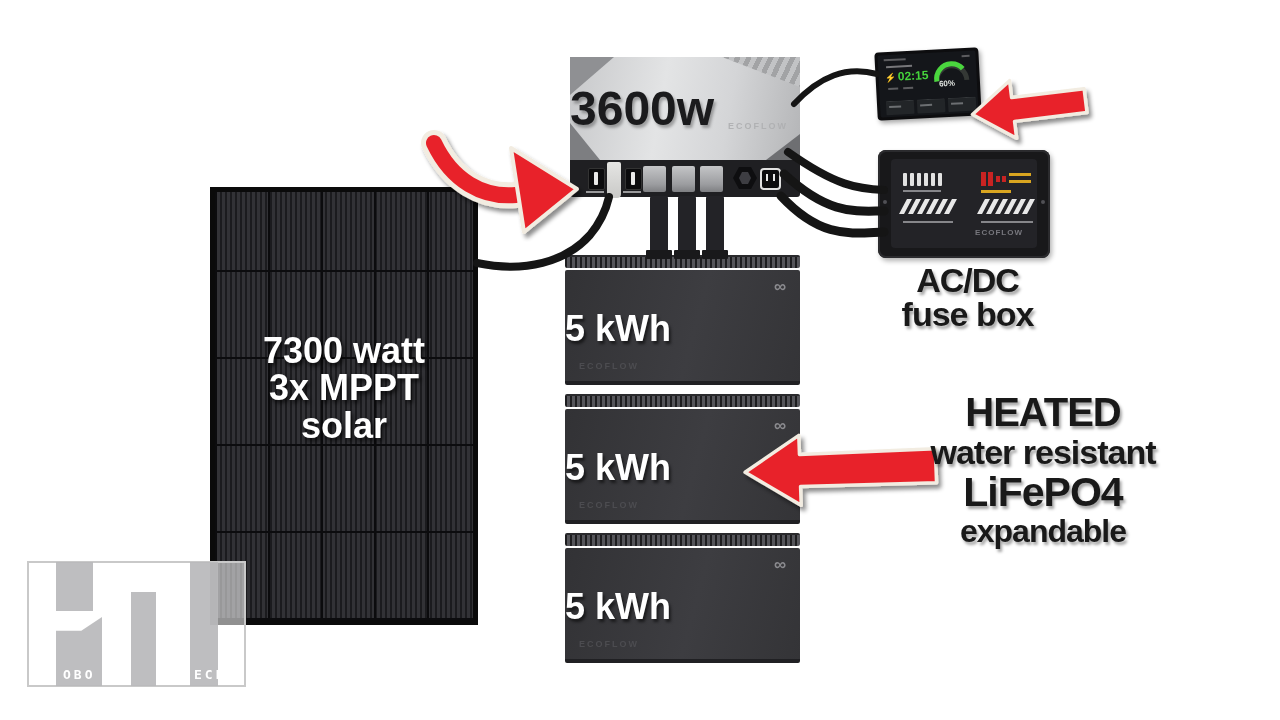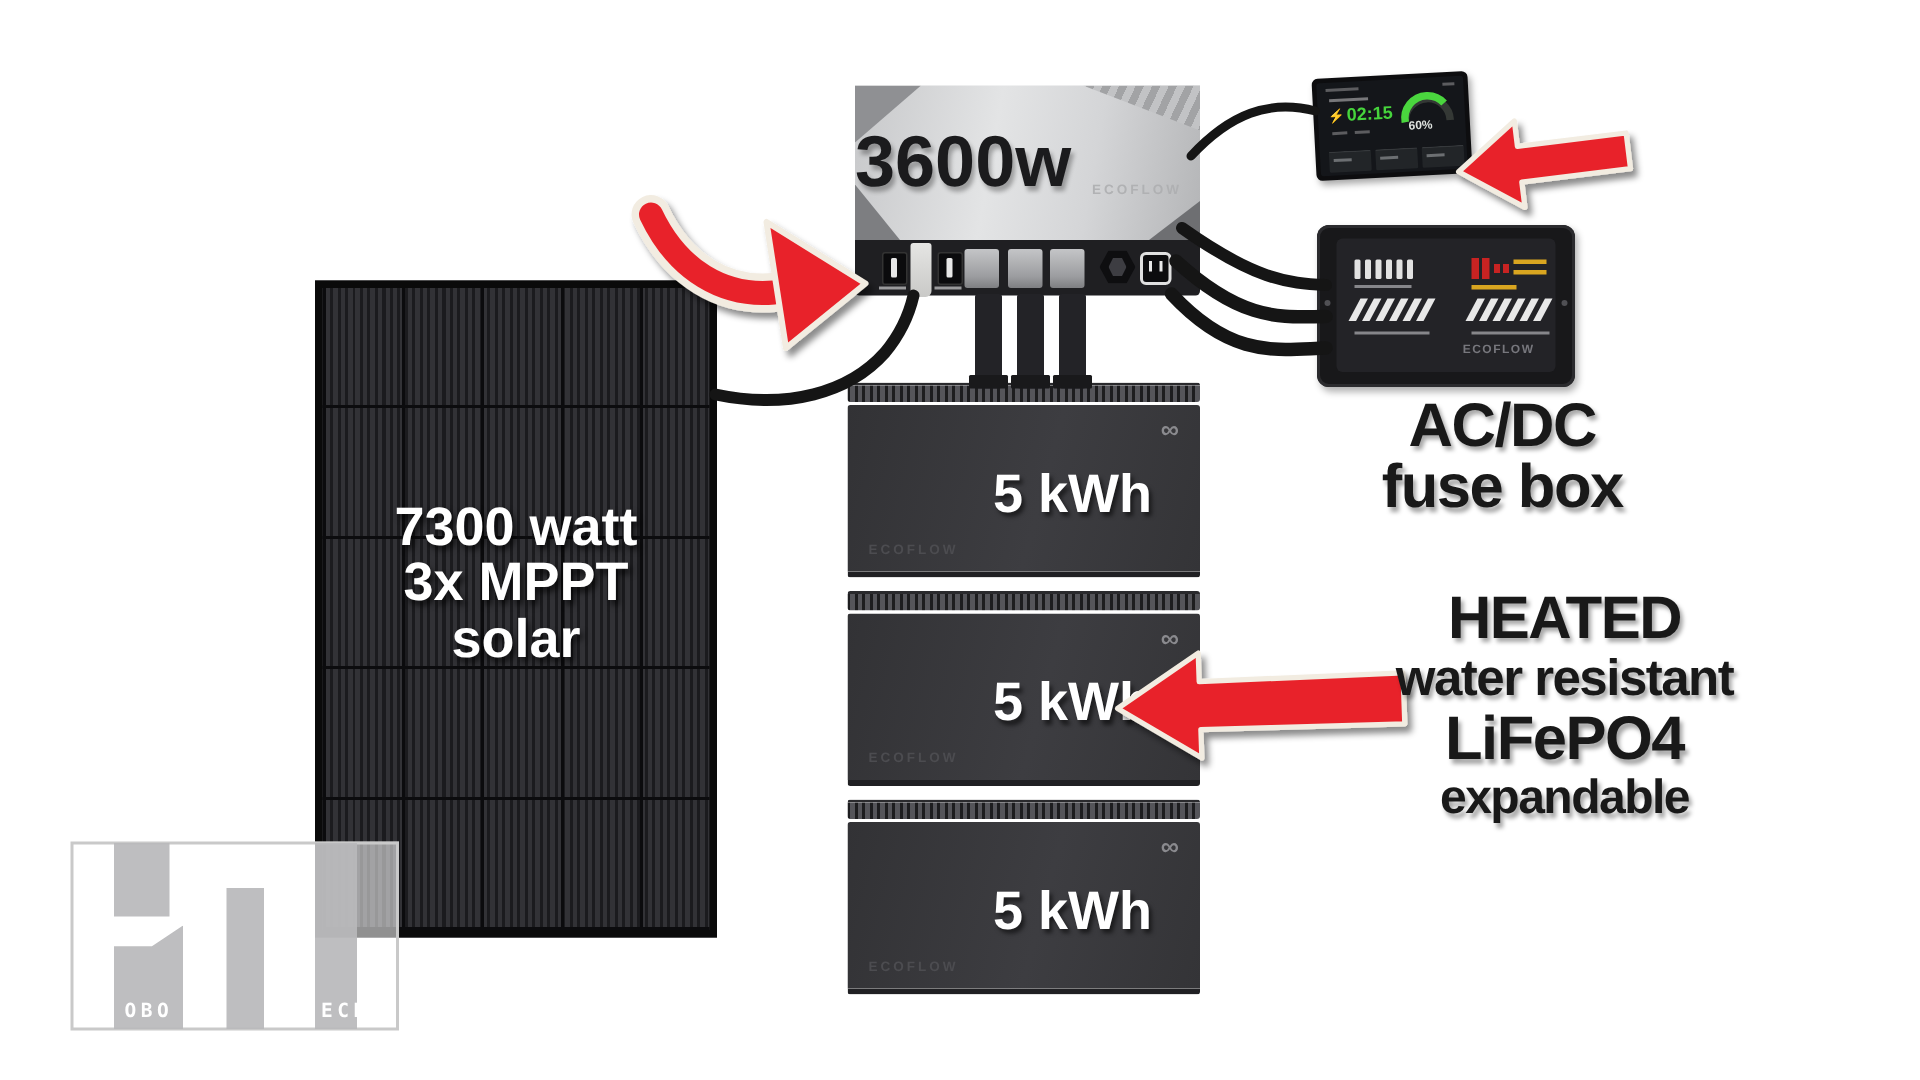--- a/index.html
+++ b/index.html
@@ -55,21 +55,21 @@
   .port-dash{height:2px;background:#9a9a9c;top:31px;}
 
   
   .battery{left:565px;width:235px;height:134px;}
   .battery-vent{left:0;top:0;width:235px;height:13px;border-radius:2px;
      background:repeating-linear-gradient(90deg,#1d1d1f 0 2px,#55555a 2px 5px);
      border-top:2px solid #2a2a2d;box-sizing:border-box;}
   .battery-body{left:0;top:15px;width:235px;height:115px;border-radius:2px;
      background:linear-gradient(105deg,#323235,#3d3d41 55%,#343437);
      border-bottom:4px solid #202023;box-sizing:border-box;}
-  .battery-cap{left:0;top:38px;width:203px;text-align:right;font-size:36px;font-weight:bold;color:#fff;
+  .battery-cap{left:0;top:38px;width:203px;text-align:left;font-size:36px;font-weight:bold;color:#fff;
      text-shadow:2px 3px 3px rgba(0,0,0,0.55);}
   .battery-brand{left:14px;bottom:10px;font-size:9px;font-weight:bold;color:#4c4c50;letter-spacing:2px;}
   .battery-logo{right:14px;top:8px;font-size:17px;color:#8a8a8e;font-weight:bold;line-height:1;}
 
   
   .touchscreen{left:876px;top:50px;width:104px;height:68px;background:#0d0d0f;border-radius:4px;
      transform:rotate(-3deg);box-shadow:2px 3px 5px rgba(0,0,0,0.35);}
   .ts-screen{left:3px;top:3px;width:98px;height:62px;background:#14161a;border-radius:2px;overflow:hidden;}
   .ts-bar{background:#5c5c5f;height:2px;}
   .ts-time{left:7px;top:15px;font-size:12px;font-weight:bold;color:#46d43c;letter-spacing:0;}
@@ -84,21 +84,21 @@
   .fb-panel{left:13px;top:9px;width:146px;height:89px;background:#232327;border-radius:4px;}
   .fb-rocker{top:14px;width:4px;height:13px;background:#e2e2e2;border-radius:1px;}
   .fb-diag{width:5px;height:15px;background:#e8e8e8;transform:skewX(-28deg);}
   .fb-dash{height:2px;background:#86868a;}
   .fb-red{background:#c82322;}
   .fb-amber{background:#d9a520;}
   .fb-brand{right:14px;bottom:11px;font-size:8px;font-weight:bold;color:#77777d;letter-spacing:1px;}
   .screw{width:4px;height:4px;border-radius:50%;background:#505054;}
 
   
-  .ht-logo{left:47px;top:561px;width:219px;height:126px;border:2px solid #c9c9c9;
+  .ht-logo{left:27px;top:561px;width:219px;height:126px;border:2px solid #c9c9c9;
      background:rgba(255,255,255,0.55);box-sizing:border-box;}
   .ht-shape{background:rgba(184,184,187,0.92);}
   .ht-letters{font-family:"DejaVu Sans Mono", monospace;color:#ffffff;font-size:13px;letter-spacing:3px;font-weight:bold;}
 
   svg.overlay{position:absolute;left:0;top:0;pointer-events:none;}
 </style>
 </head>
 <body>
 
 <div id="stage">
@@ -263,21 +263,21 @@
       <polygon points="972,108 1013,79 1013,96 1086,96 1086,120 1013,120 1013,137" transform="rotate(-7 1025 108)" fill="#e8242a" stroke="#f2ece1" stroke-width="3.5" stroke-linejoin="round"></polygon>
     </g>
 
     <g filter="url(#ds)">
       <polygon points="745,469 800,434 800,453 936,452 936,486 800,485 800,504" transform="rotate(-2 840 469)" fill="#e8242a" stroke="#f2ece1" stroke-width="3.5" stroke-linejoin="round"></polygon>
     </g>
   </svg>
 
 
 
-  <div class="abs note" style="left:909px;top:263px;width:185px;font-size:41px;line-height:1.0;">
+  <div class="abs note" style="left:875px;top:263px;width:185px;font-size:34px;line-height:1.0;">
     <div>AC/DC</div>
     <div>fuse box</div>
   </div>
 
   <div class="abs note" style="left:913px;top:390px;width:260px;">
     <div style="font-size:40px;line-height:44px;">HEATED</div>
     <div style="font-size:34px;line-height:37px;">water resistant</div>
     <div style="font-size:41px;line-height:42px;">LiFePO4</div>
     <div style="font-size:32px;line-height:36px;">expandable</div>
   </div>

